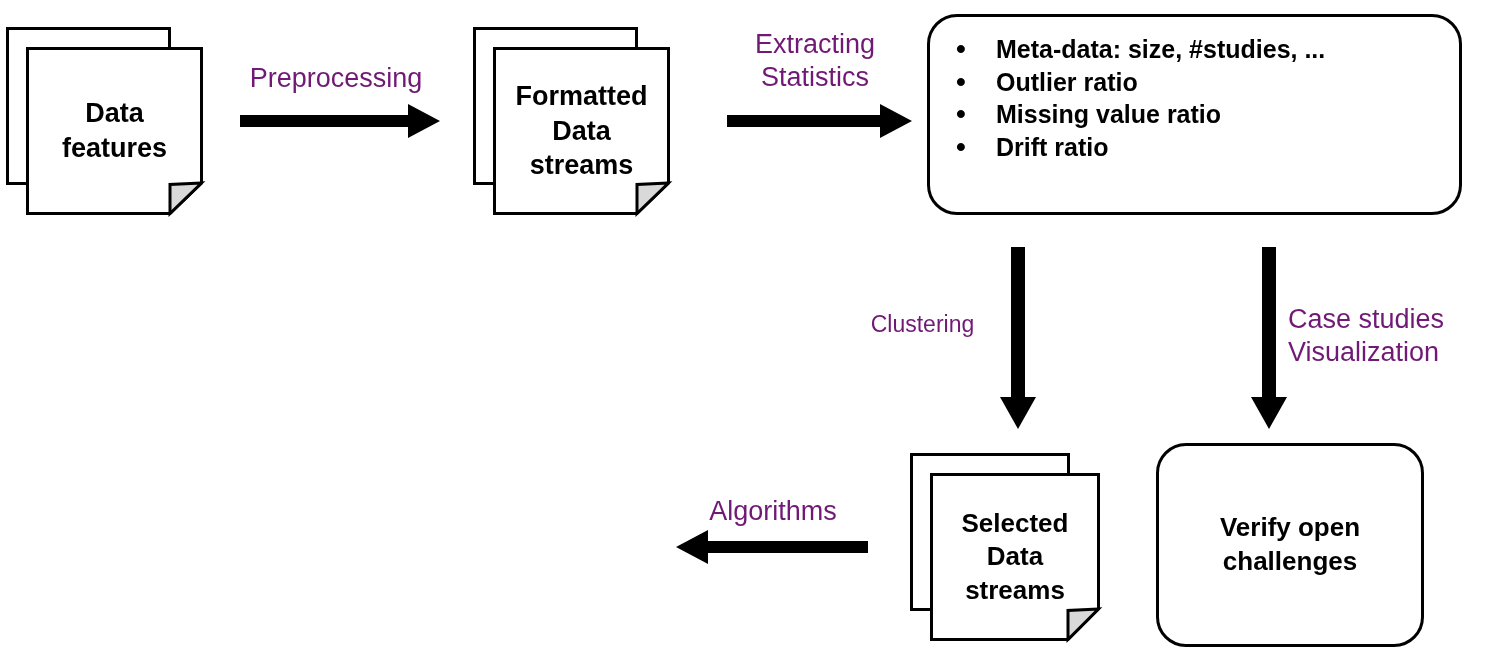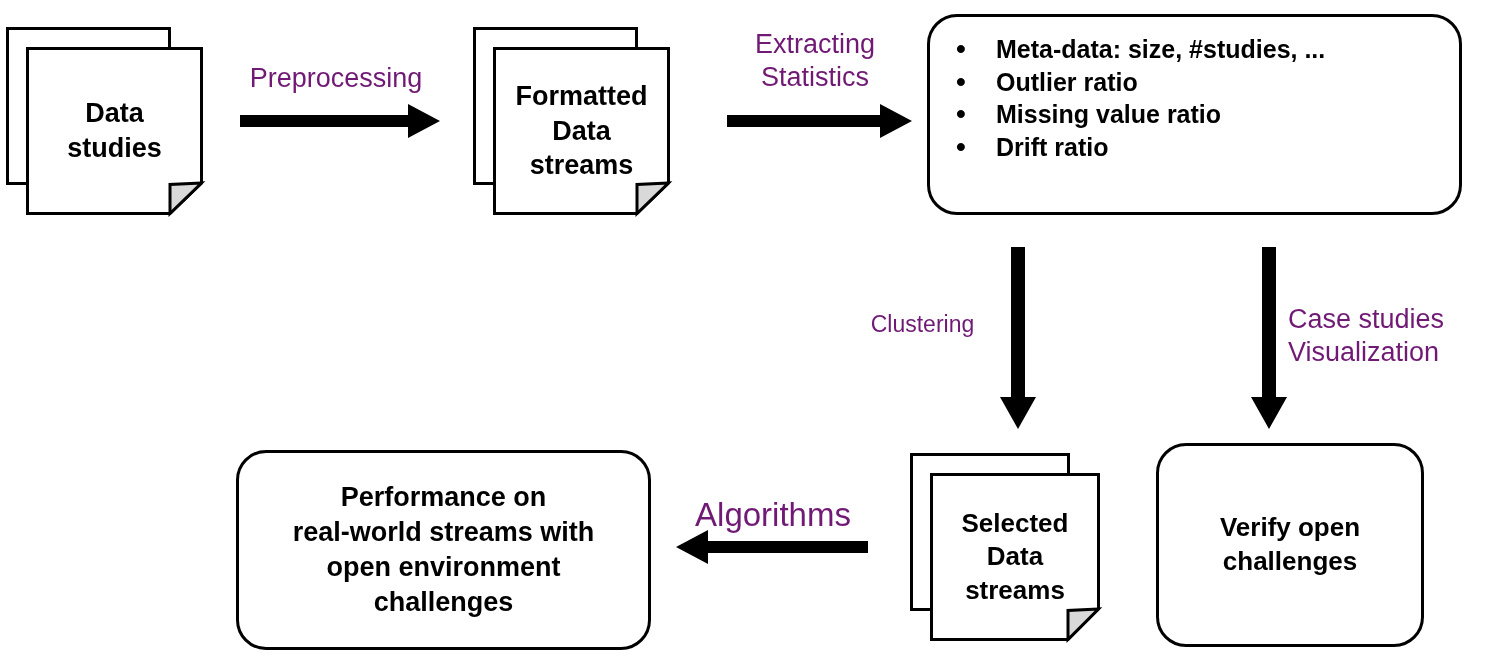--- a/index.html
+++ b/index.html
@@ -129,21 +129,21 @@
 
   <div class="doc-stack" style="left:6px; top:27px; width:197px; height:188px;">
     <div class="doc-back" style="left:0; top:0; width:165px; height:158px;"></div>
     <div class="doc-front" style="left:20px; top:20px; width:177px; height:168px;">
       <svg width="177" height="168" viewBox="0 0 177 168">
         <path d="M1.5,1.5 L175.5,1.5 L175.5,136 L144,166.5 L1.5,166.5 Z" fill="#ffffff" stroke="#000000" stroke-width="3"></path>
         <path d="M175.5,136 L144,137.5 L144,166.5 Z" fill="#d9d9d9" stroke="#000000" stroke-width="3" stroke-linejoin="miter"></path>
       </svg>
       <div class="doc-label" style="font-size:27px;">
         <span class="ln">Data</span>
-        <span class="ln">studies</span>
+        <span class="ln">features</span>
       </div>
     </div>
   </div>
 
   <div class="edge-label" style="left:222px; top:62px; width:228px; font-size:27px;">
     <span class="ln">Preprocessing</span>
   </div>
   <div class="arrow" style="left:240px; top:103px;">
     <svg width="200" height="36" viewBox="0 0 200 36">
       <path d="M0,12 L168,12 L168,1 L200,18 L168,35 L168,24 L0,24 Z" fill="#000000"></path>
@@ -206,30 +206,22 @@
   <div class="edge-label" style="left:1288px; top:303px; width:200px; font-size:27px; text-align:left;">
     <span class="ln">Case studies</span>
     <span class="ln">Visualization</span>
   </div>
   <div class="arrow" style="left:1251px; top:247px;">
     <svg width="36" height="182" viewBox="0 0 36 182">
       <path d="M11,0 L25,0 L25,150 L36,150 L18,182 L0,150 L11,150 Z" fill="#000000"></path>
     </svg>
   </div>
 
-  <div class="round-box" style="left:236px; top:450px; width:415px; height:200px;">
-    <div class="box-text" style="font-size:27px;">
-      <span class="ln">Performance on</span>
-      <span class="ln">real-world streams with</span>
-      <span class="ln">open environment</span>
-      <span class="ln">challenges</span>
-    </div>
-  </div>
-
-  <div class="edge-label" style="left:678px; top:495px; width:190px; font-size:33px;">
+
+  <div class="edge-label" style="left:678px; top:495px; width:190px; font-size:27px;">
     <span class="ln">Algorithms</span>
   </div>
   <div class="arrow" style="left:676px; top:529px;">
     <svg width="192" height="36" viewBox="0 0 192 36">
       <path d="M192,12 L32,12 L32,1 L0,18 L32,35 L32,24 L192,24 Z" fill="#000000"></path>
     </svg>
   </div>
 
   <div class="doc-stack" style="left:910px; top:453px; width:190px; height:188px;">
     <div class="doc-back" style="left:0; top:0; width:160px; height:158px;"></div>

